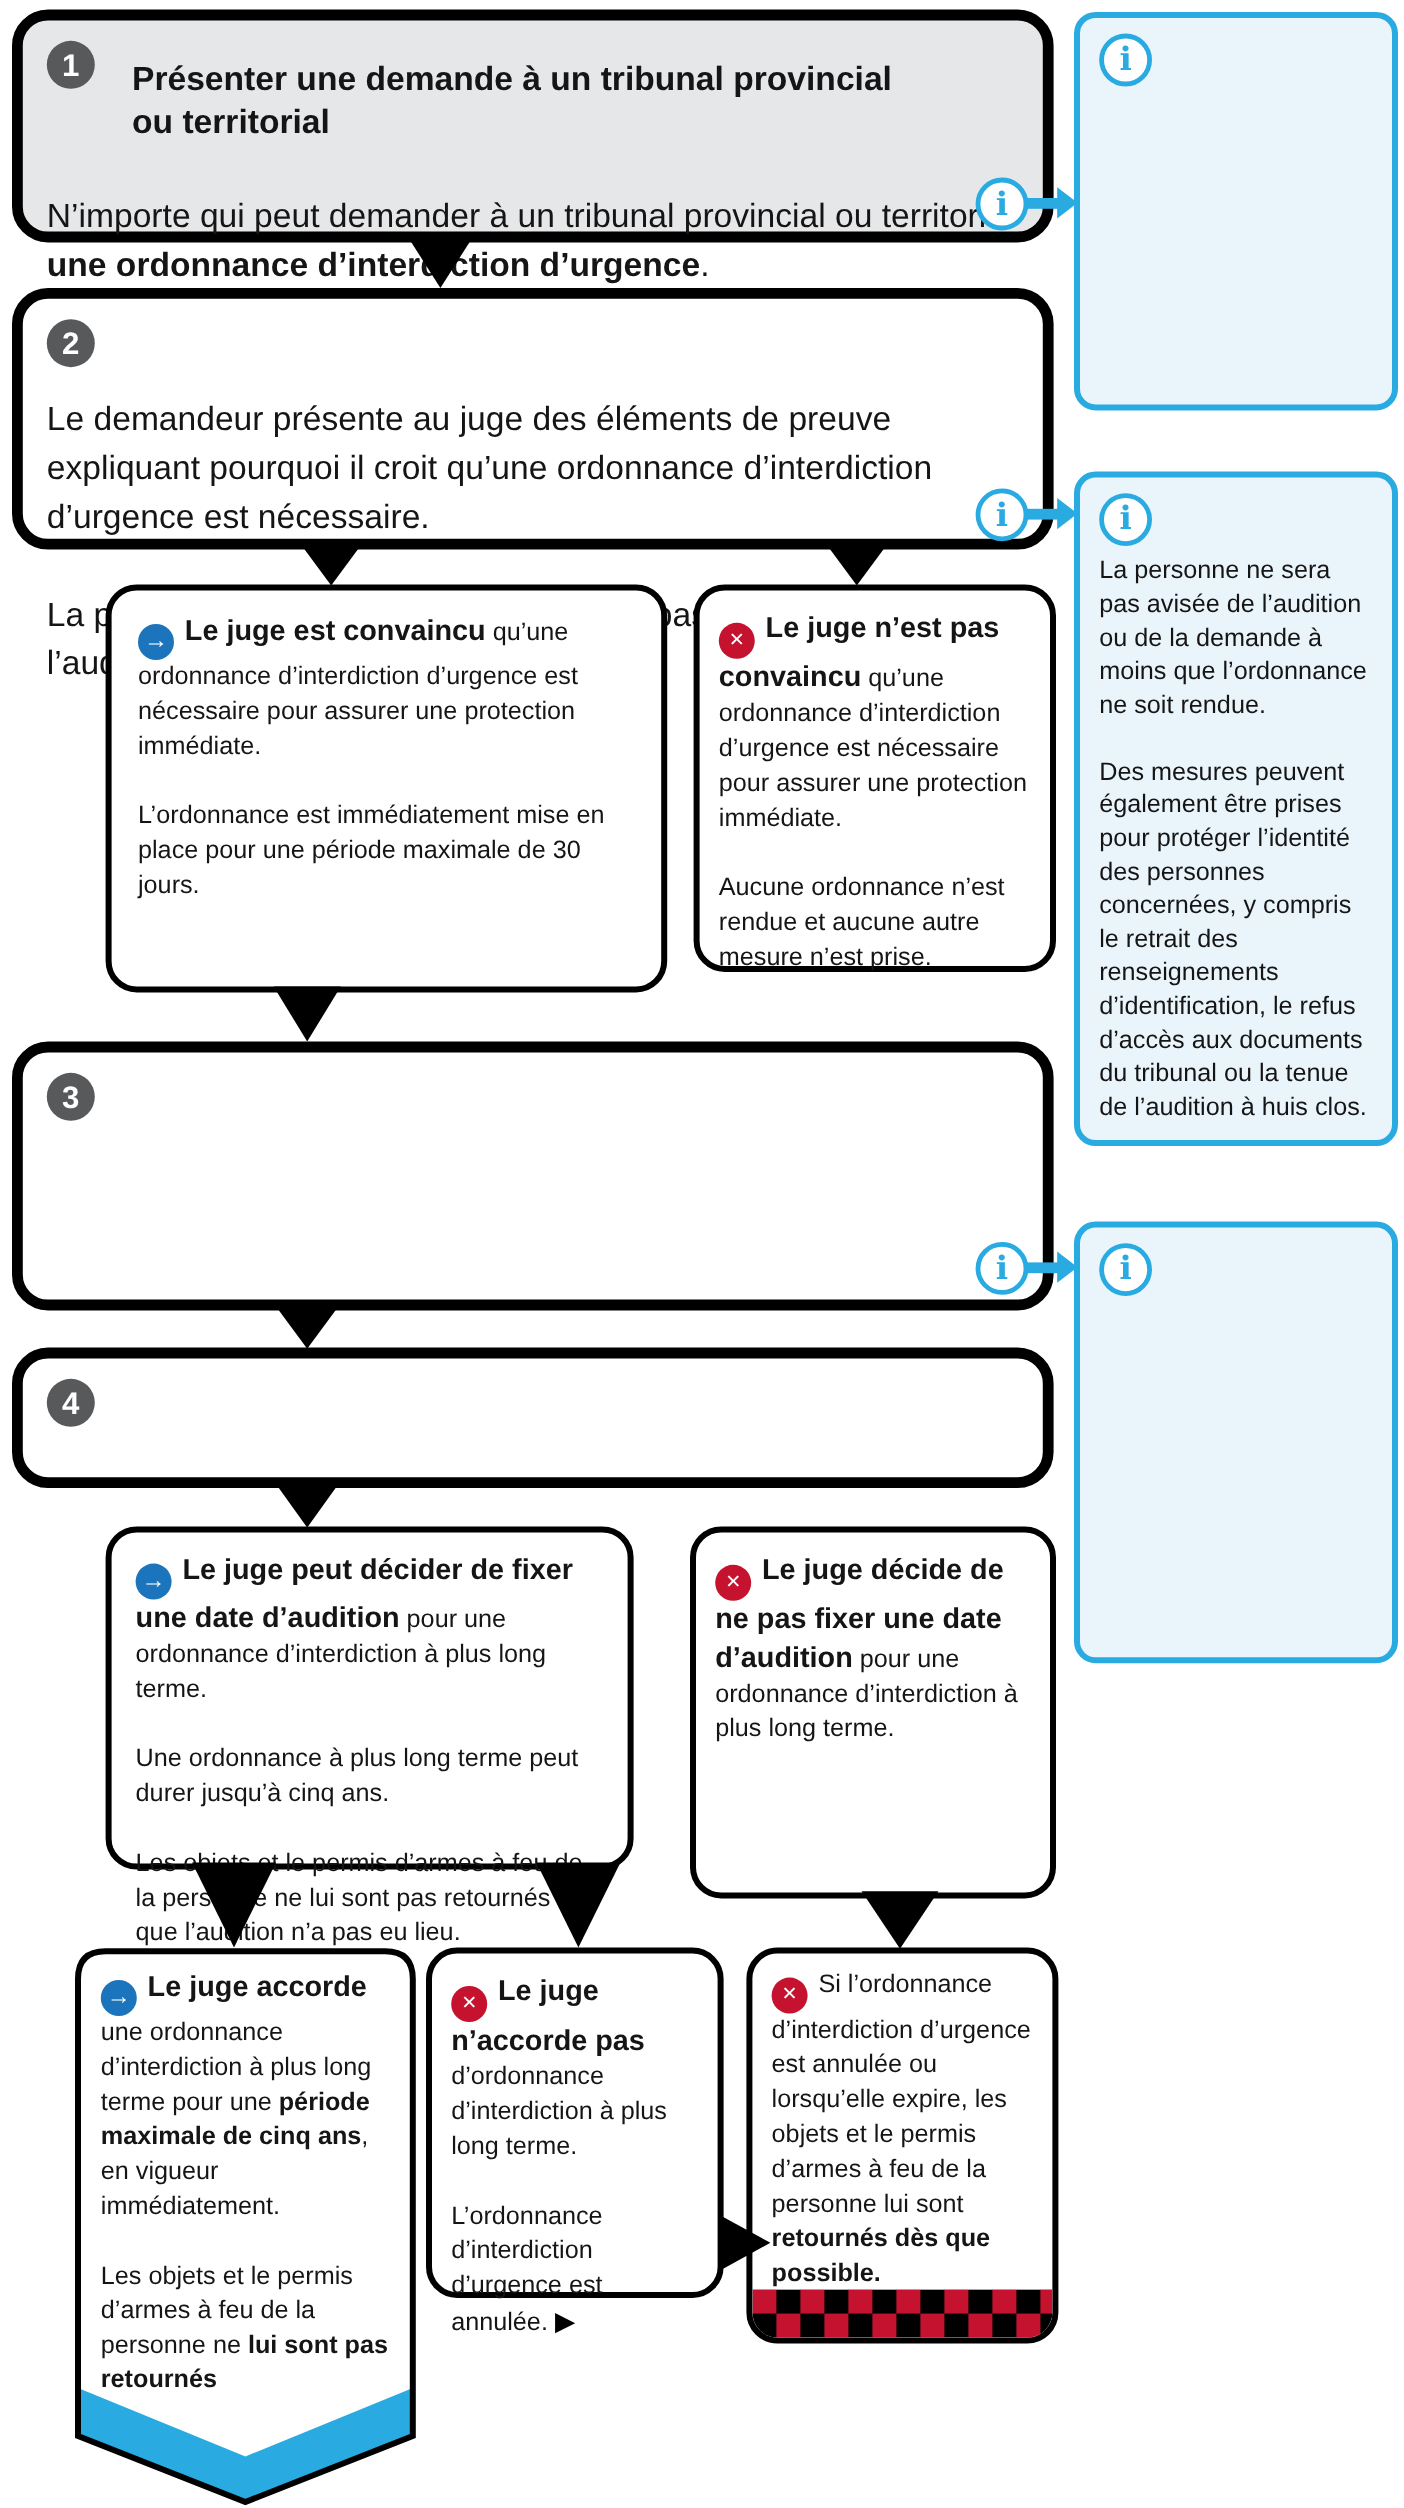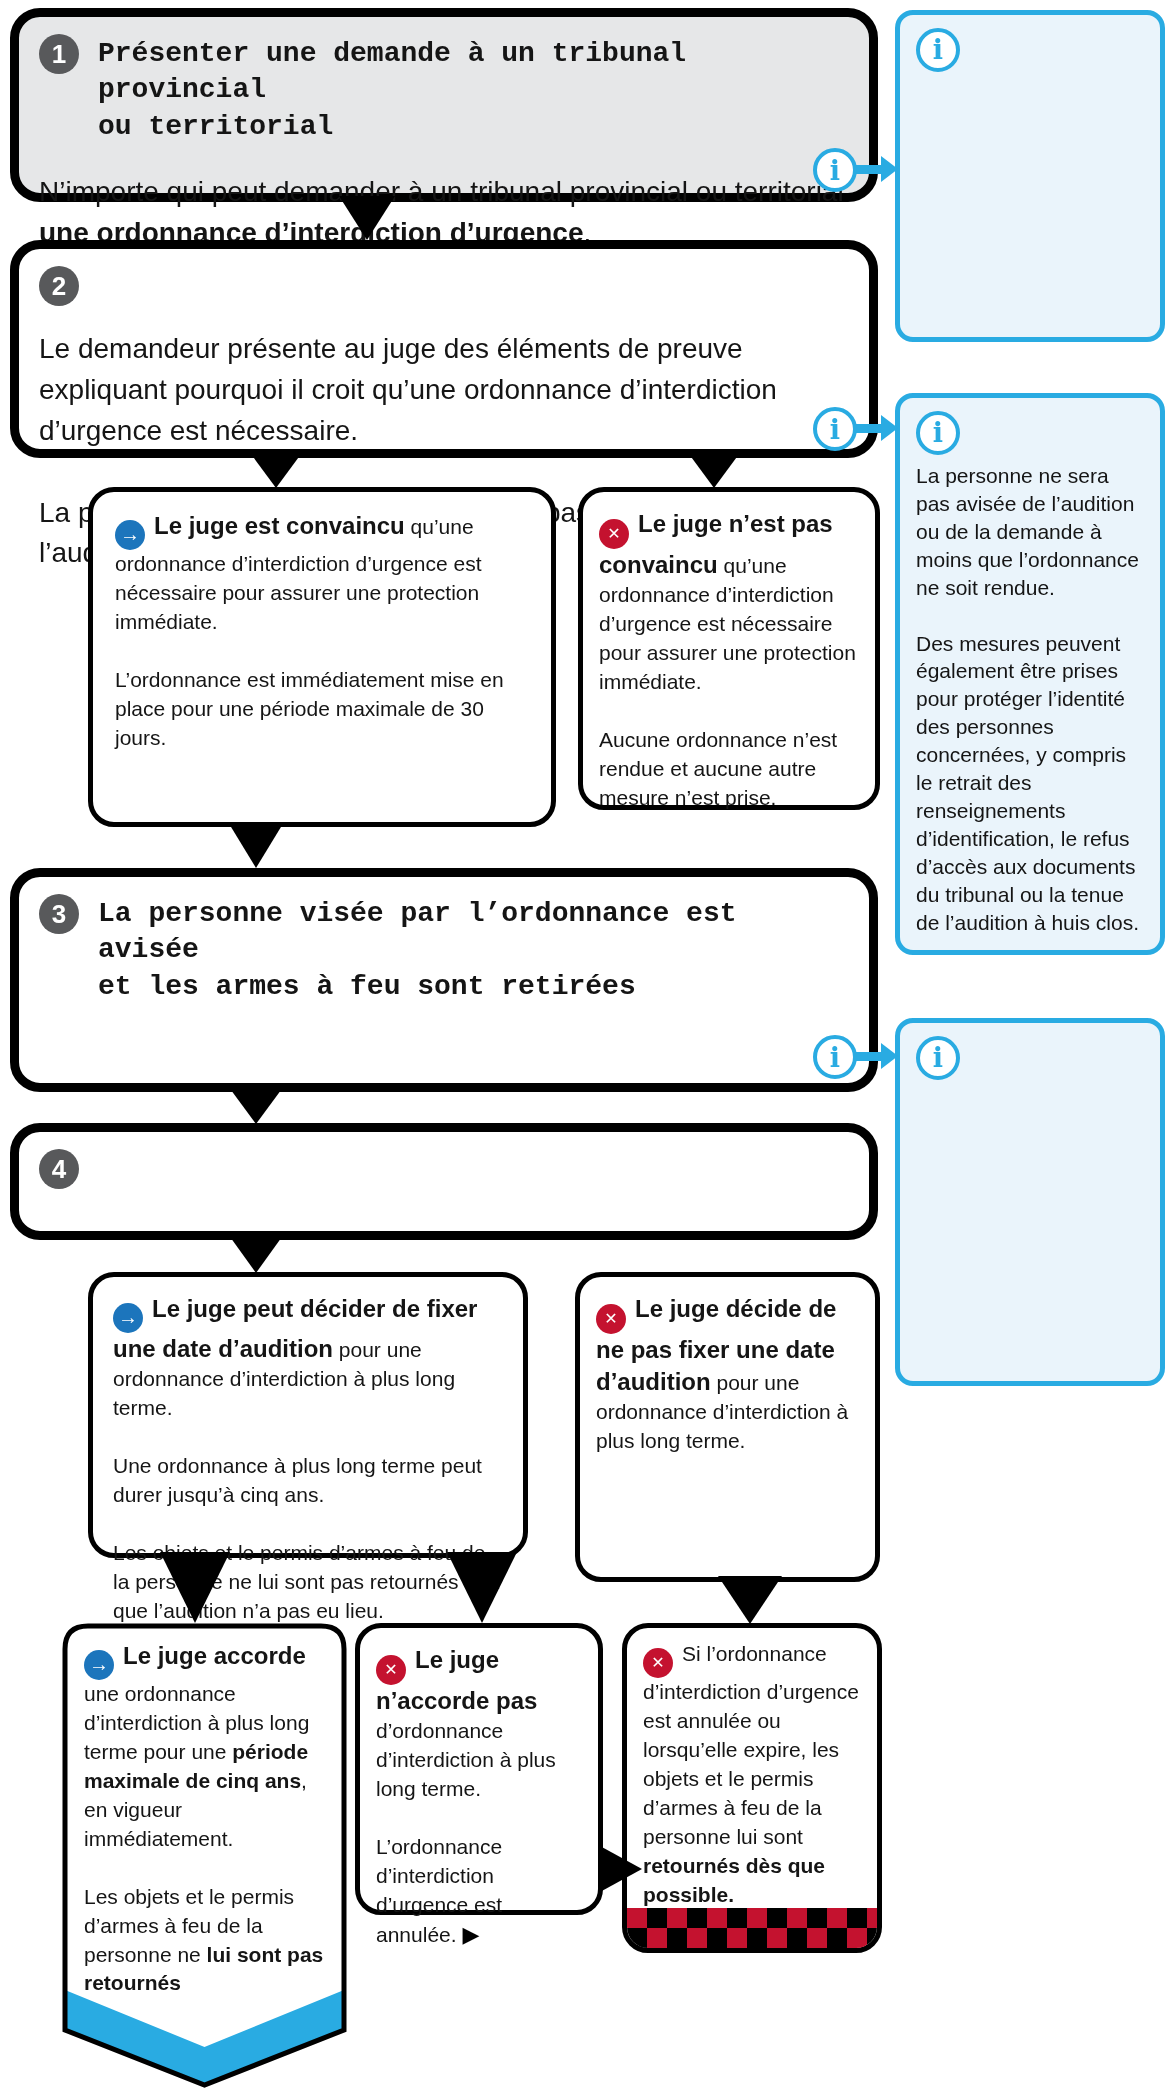--- a/index.html
+++ b/index.html
@@ -9,21 +9,21 @@
   
   .step{position:absolute;border:9px solid #000;border-radius:30px;background:#fff;
         padding:15px 20px 14px 20px;box-sizing:border-box;}
   .s1{left:10px;top:8px;width:868px;height:194px;background:#e6e7e8;}
   .s2{left:10px;top:240px;width:868px;height:218px;}
   .s3{left:10px;top:868px;width:868px;height:224px;}
   .s4{left:10px;top:1123px;width:868px;height:117px;}
   .step-head{display:flex;gap:15px;align-items:flex-start;}
   .num{flex:0 0 40px;width:40px;height:40px;border-radius:50%;background:#58595b;color:#fff;
        display:flex;align-items:center;justify-content:center;font-weight:bold;font-size:26px;margin-top:2px;}
-  h2{margin:4px;font-size:28px;line-height:1.3;white-space:pre-line;font-weight:bold;font-family:Liberation Mono, monospace;}
+  h2{margin:16px;font-size:28px;line-height:1.3;white-space:pre-line;font-weight:bold;}
   .step .body{margin:23px 0 0 0;font-size:28px;line-height:1.46;}
 
   
   .note{position:absolute;background:#fff;border:5px solid #000;border-radius:26px;box-sizing:border-box;}
   .b2l{left:88px;top:487px;width:468px;height:340px;padding:18px 22px;}
   .b2r{left:578px;top:487px;width:302px;height:323px;padding:16px 16px;}
   .b4l{left:88px;top:1272px;width:440px;height:286px;padding:16px 20px;}
   .b4r{left:575px;top:1272px;width:305px;height:310px;padding:16px 16px;}
   .ob{left:355px;top:1623px;width:248px;height:292px;padding:16px 16px;}
   .oc{left:622px;top:1623px;width:260px;height:330px;padding:12px 14px 0 16px;overflow:hidden;}
@@ -109,22 +109,20 @@
     <p class="nb">
       <span class="ico no">
           <i>✕</i>
         </span><span class="rich"><b>Le juge n’est pas convaincu</b> qu’une ordonnance d’interdiction d’urgence est nécessaire pour assurer une protection immédiate.<br><br>Aucune ordonnance n’est rendue et aucune autre mesure n’est prise.</span>
     </p>
   </div>
 
   <section class="step s3">
     <div class="step-head">
       <span class="num">3</span>
-      <h2>La personne visée par l’ordonnance est avisée
-et les armes à feu sont retirées</h2>
     </div>
   </section>
 
   <section class="step s4">
     <div class="step-head">
       <span class="num">4</span>
     </div>
   </section>
 
   <div class="note b4l leadbig">

